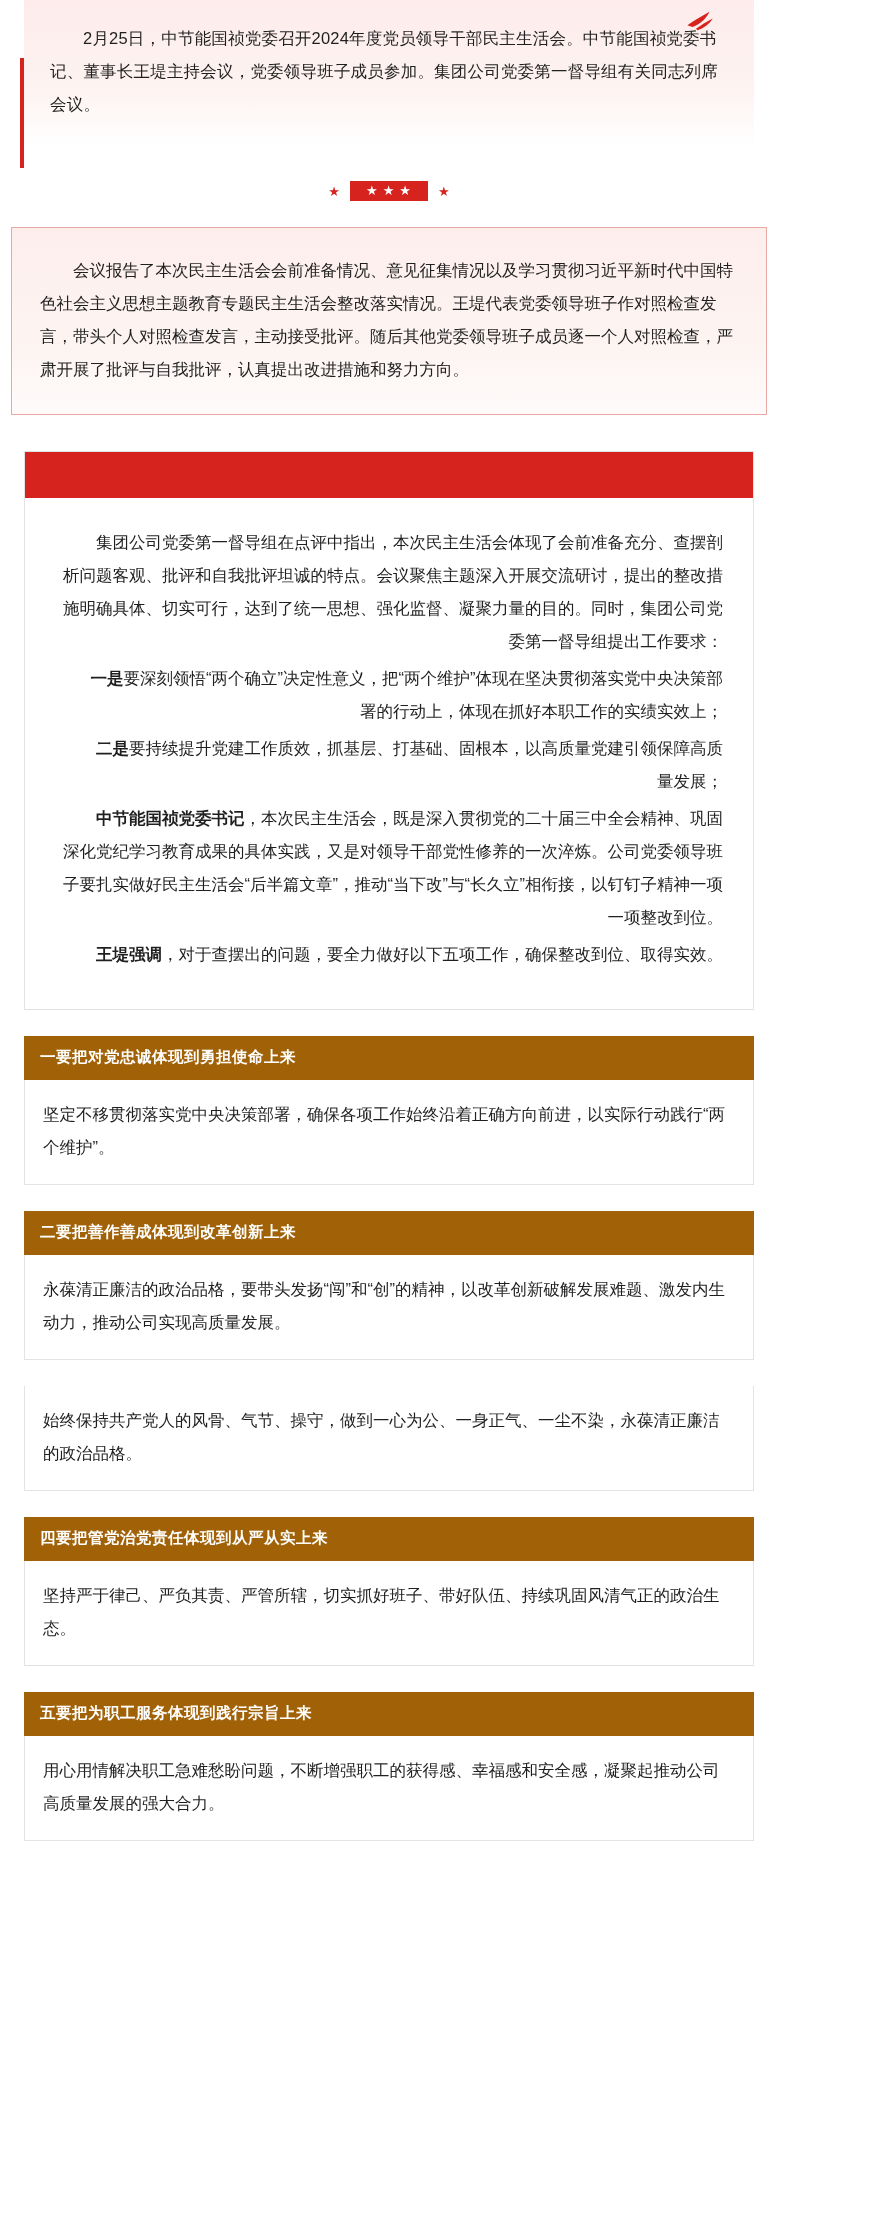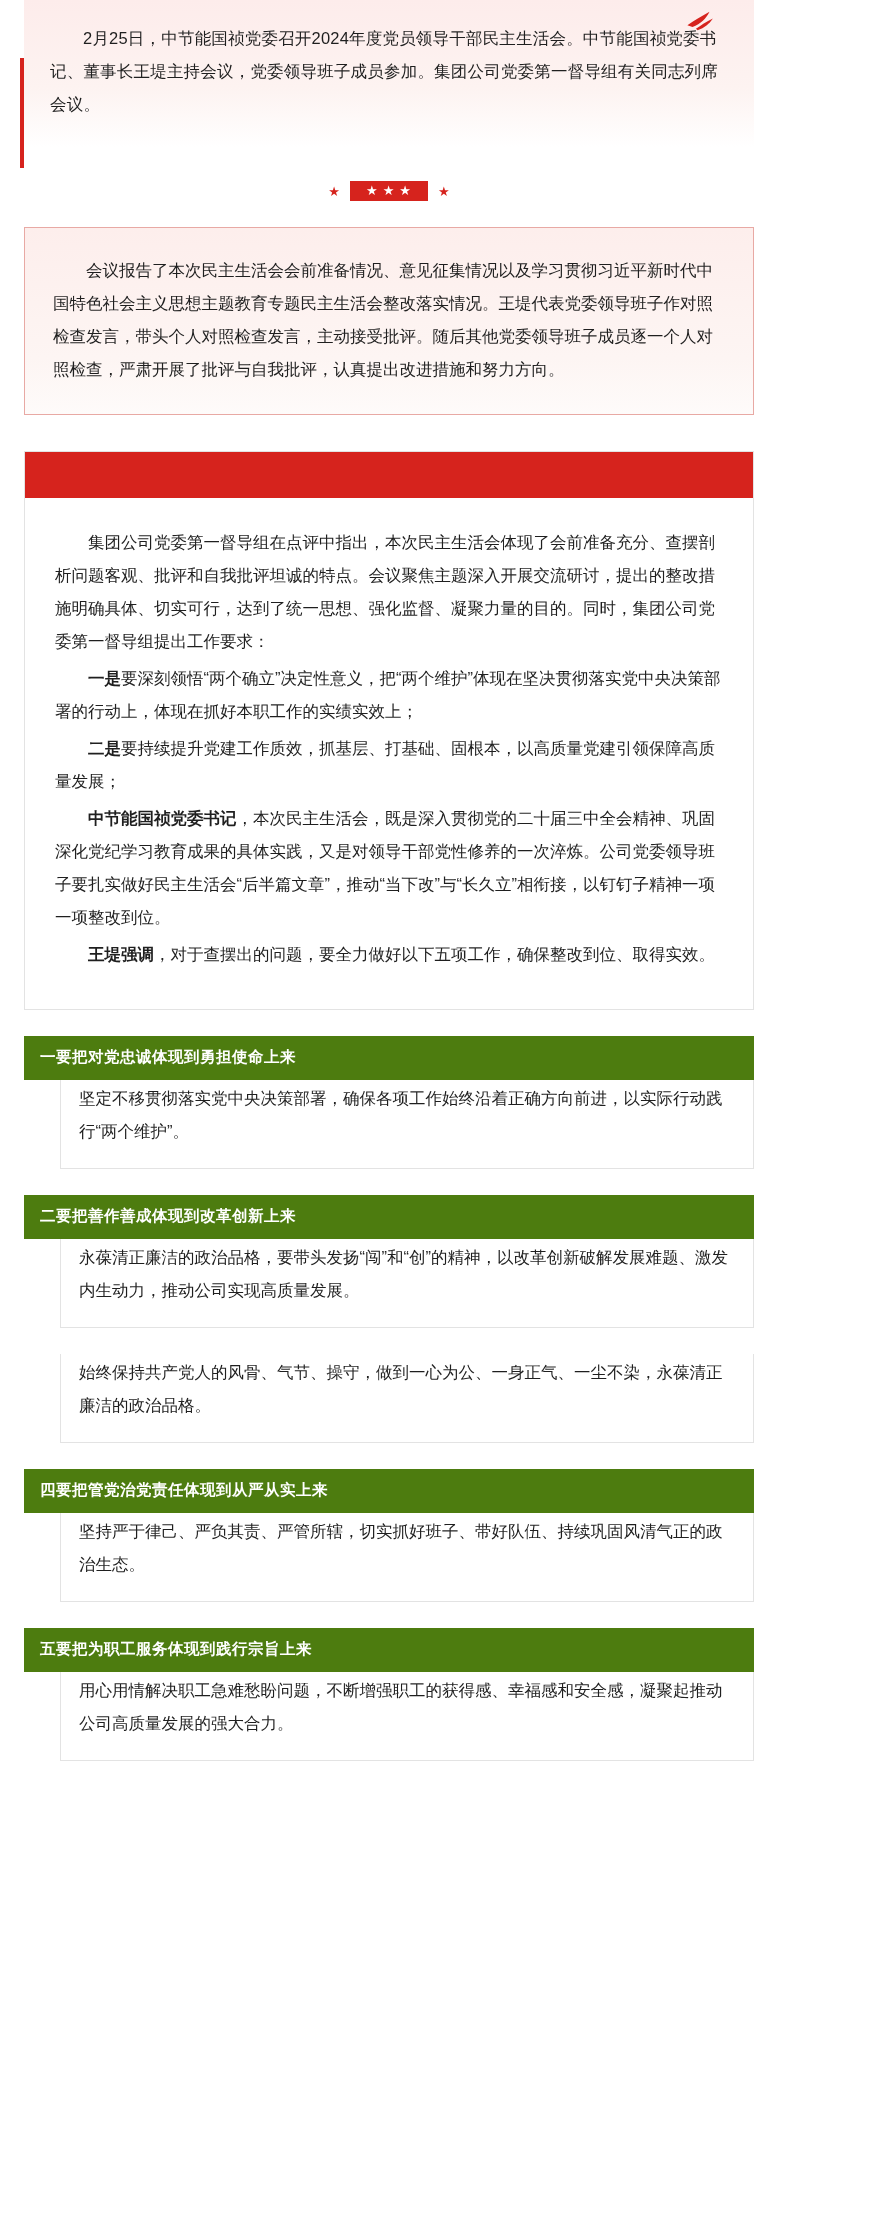--- a/index.html
+++ b/index.html
@@ -65,38 +65,39 @@
     background: #d6231d;
     color: #fff;
     font-size: 13px;
     letter-spacing: 5px;
     padding: 3px 12px 4px 16px;
     line-height: 1;
   }
 
   
   .pink-box {
-    margin: 0 24px;
+    margin: 0 11px;
     border: 1px solid #e8a9a4;
     background: linear-gradient(180deg, #fdeeec 0%, #fdf5f3 70%, #fefbfa 100%);
     padding: 26px 28px 28px 28px;
   }
   .pink-box p {
     margin: 0;
     font-size: 16.5px;
     line-height: 2.0;
     text-indent: 2em;
     color: #1f1f1f;
   }
 
   
   .body-box {
     margin: 36px 24px 0 24px;
     border: 1px solid #e3e3e3;
     background: #fff;
+    text-align: right;
   }
   .body-box .red-top {
     height: 46px;
     background: #d6231d;
   }
   .body-box .body-inner {
     padding: 28px 30px 34px 30px;
   }
   .body-inner p {
     margin: 0 0 4px 0;
@@ -105,35 +106,34 @@
     text-indent: 2em;
     color: #1f1f1f;
   }
   .body-inner p b { font-weight: bold; }
 
   
   .section {
     margin: 26px 24px 0 24px;
   }
   .section .sec-head {
-    background: #4d7c0f;
+    background: #a16207;
     color: #ffffff;
     font-size: 15.5px;
     font-weight: bold;
     letter-spacing: 0.5px;
     padding: 11px 16px 12px 16px;
   }
   .section .sec-body {
     border: 1px solid #e3e3e3;
     border-top: none;
-    padding: 2px 18px 20px 18px;
+    padding: 18px 18px 20px 18px;
     font-size: 16.5px;
     line-height: 2.0;
     color: #1f1f1f;
-    margin-left: 36px;
   }
 </style>
 </head>
 <body>
 
 <div class="page">
 
   <div class="intro-wrap">
     <div class="left-bar"></div>
     <svg class="bird" viewBox="0 0 40 30">

